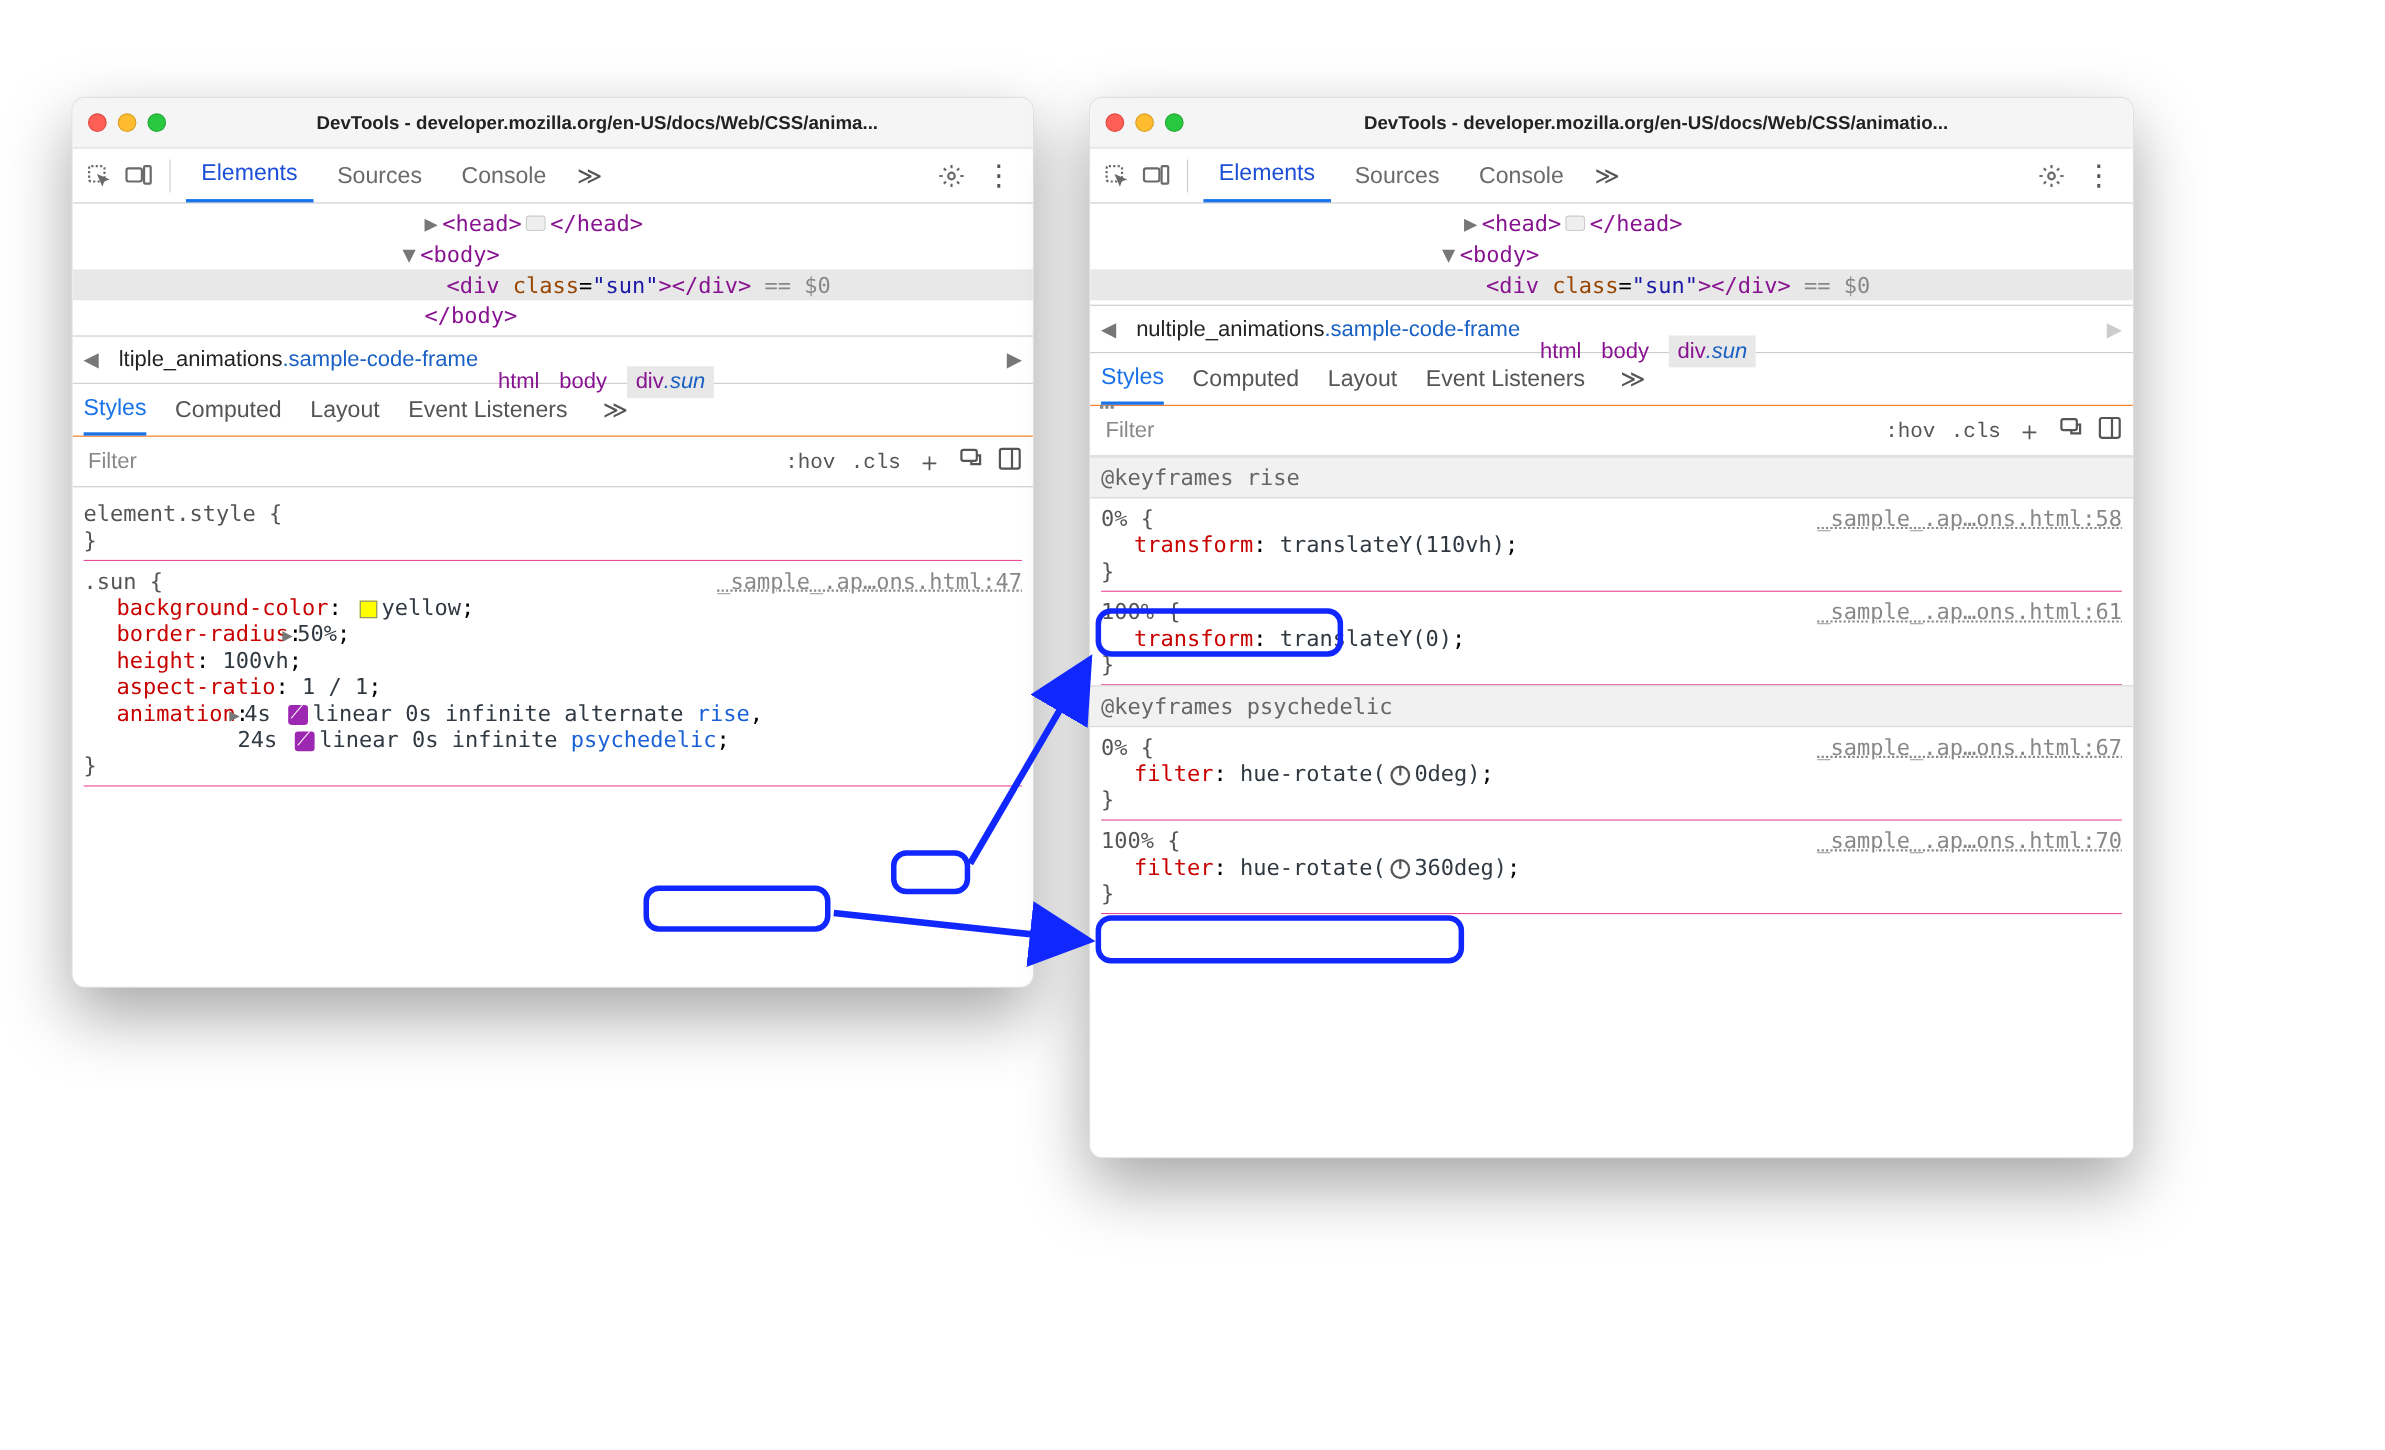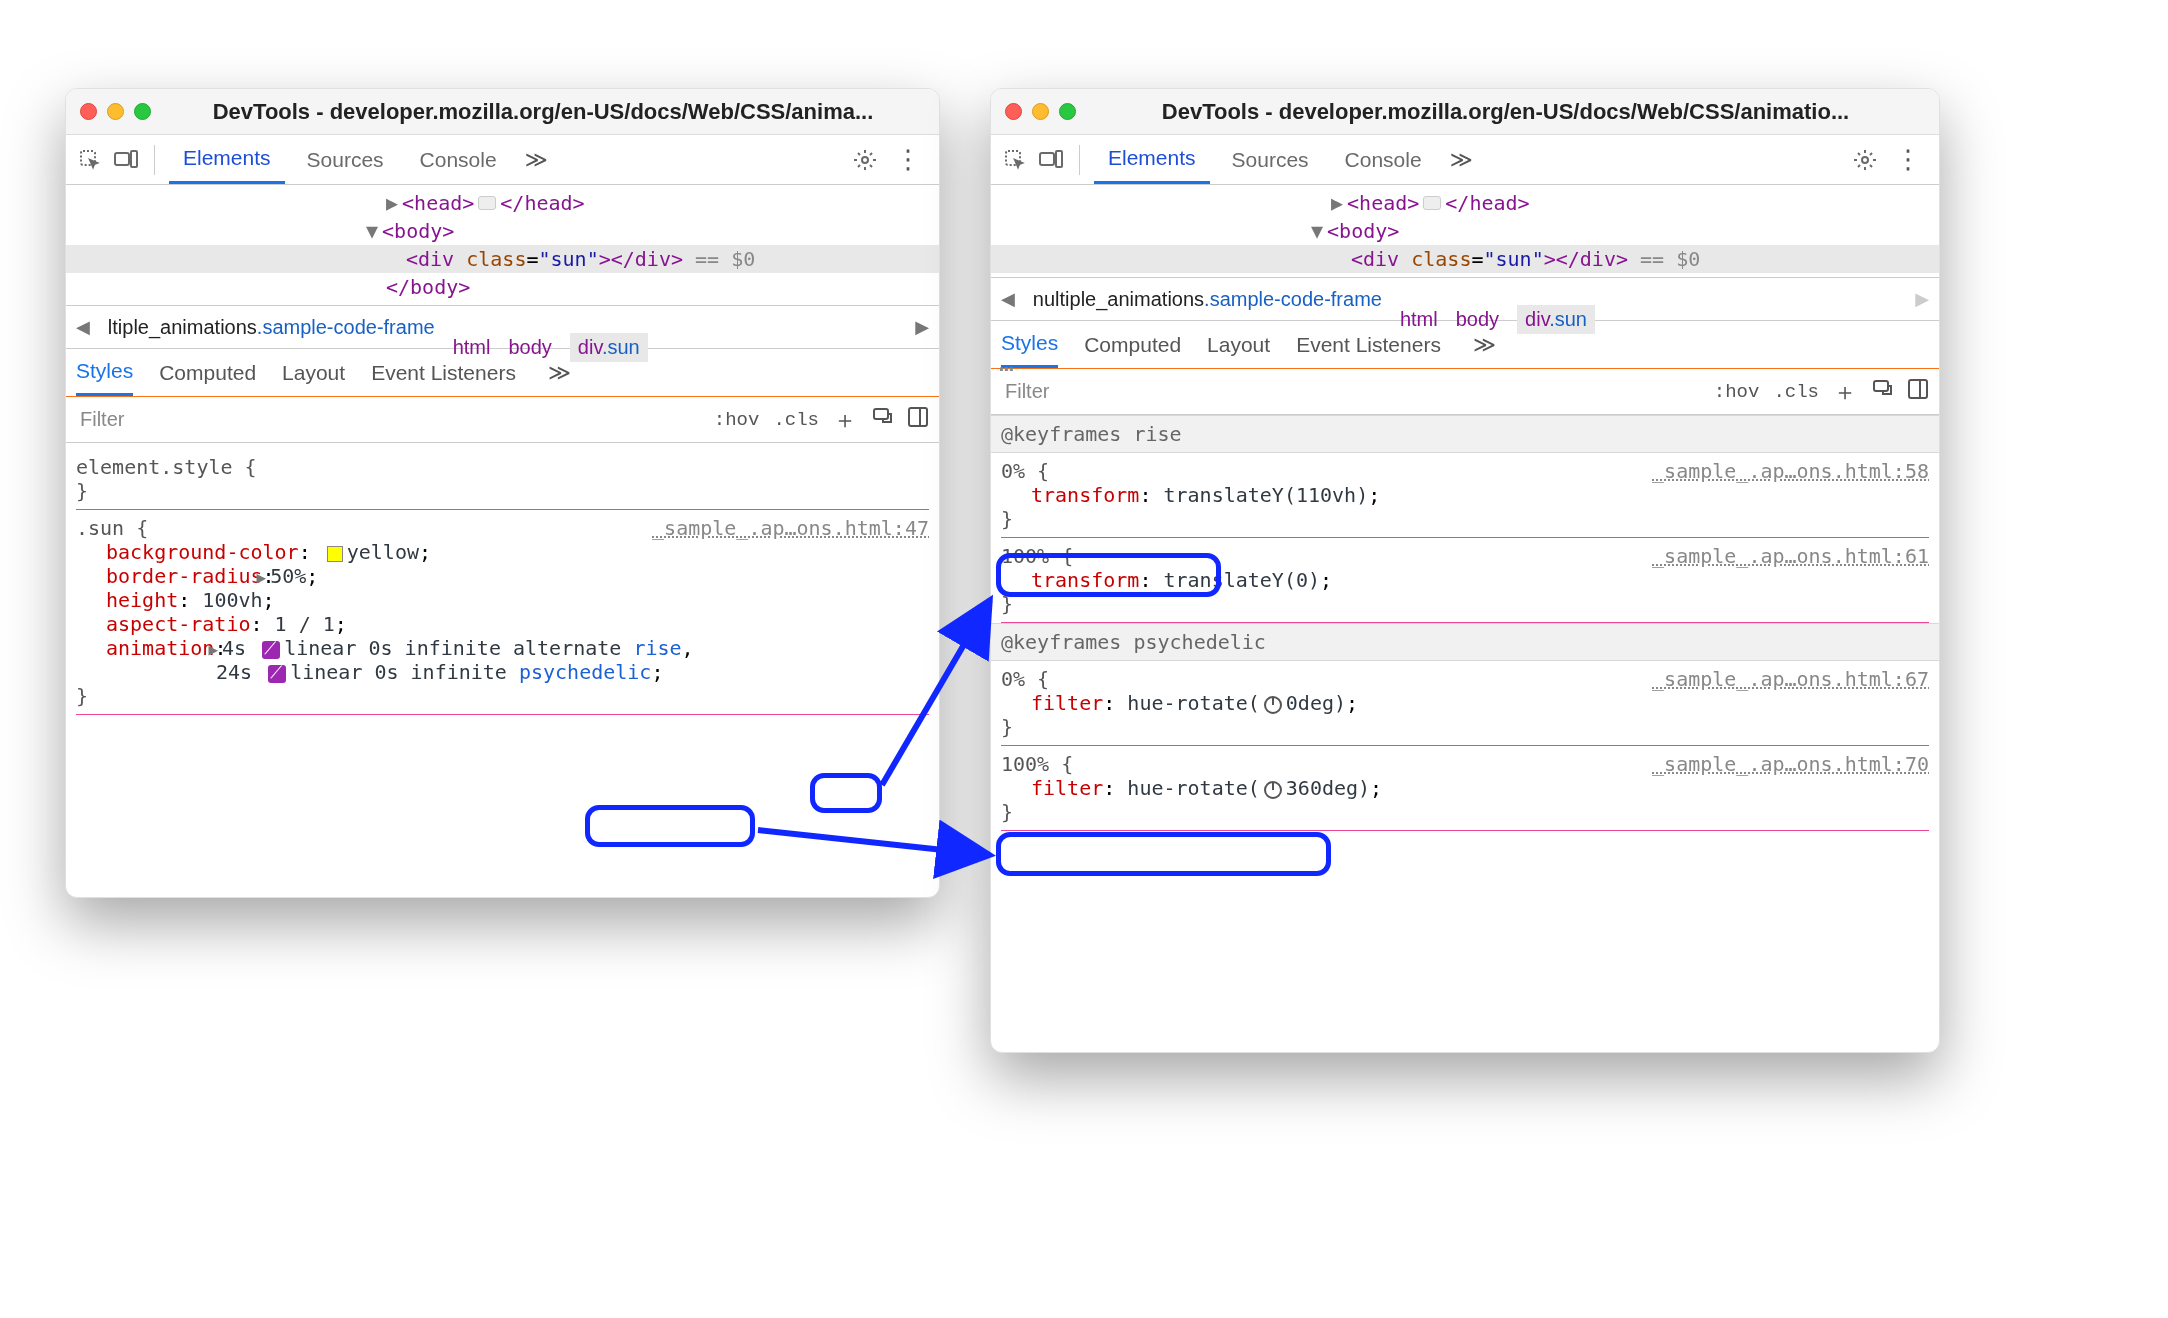--- a/index.html
+++ b/index.html
@@ -31,21 +31,21 @@
     display: flex;
     align-items: center;
     padding: 0 14px;
     gap: 10px;
   }
   .traffic { display: flex; gap: 10px; }
   .dot { width: 17px; height: 17px; border-radius: 50%; }
   .dot.red    { background: #ff5f57; border: 1px solid #e0443e; }
   .dot.yellow { background: #febc2e; border: 1px solid #d89d22; }
   .dot.green  { background: #28c840; border: 1px solid #24a732; }
-  .titlebar-text { flex: 1; text-align: center; font-size: 22px; font-weight: 600; color: #222; white-space: nowrap; overflow: hidden; text-overflow: ellipsis; padding: 0 10px; }
+  .titlebar-text { flex: 1; text-align: center; font-size: 17px; font-weight: 600; color: #222; white-space: nowrap; overflow: hidden; text-overflow: ellipsis; padding: 0 10px; }
 
   
   .tabrow {
     height: 50px;
     border-bottom: 1px solid #ccc;
     display: flex;
     align-items: center;
     padding: 0 10px;
     gap: 8px;
     color: #6a6a6a;
@@ -80,21 +80,21 @@
     padding: 0 10px;
     font-size: 20px;
     gap: 18px;
     border-bottom: 1px solid #ccc;
   }
   .crumb .arrow { color:#777; font-size:18px; }
   .crumb-text { color:#222; }
   .crumb-text .sample { color:#1860c4; }
   .crumb-item { color:#881391;margin-top:40px; }
   .crumb-item.sel { background:#e8e8e8; padding:3px 8px; }
-  .crumb-item .cls { color:#1860c4; }
+  .crumb-item .cls { color:#1860c4;font-style:italic; }
 
   
   .subtabs {
     height: 48px;
     display: flex;
     align-items: center;
     padding: 0 10px;
     gap: 26px;
     color:#555;
     border-bottom: 1px solid #f97316;

